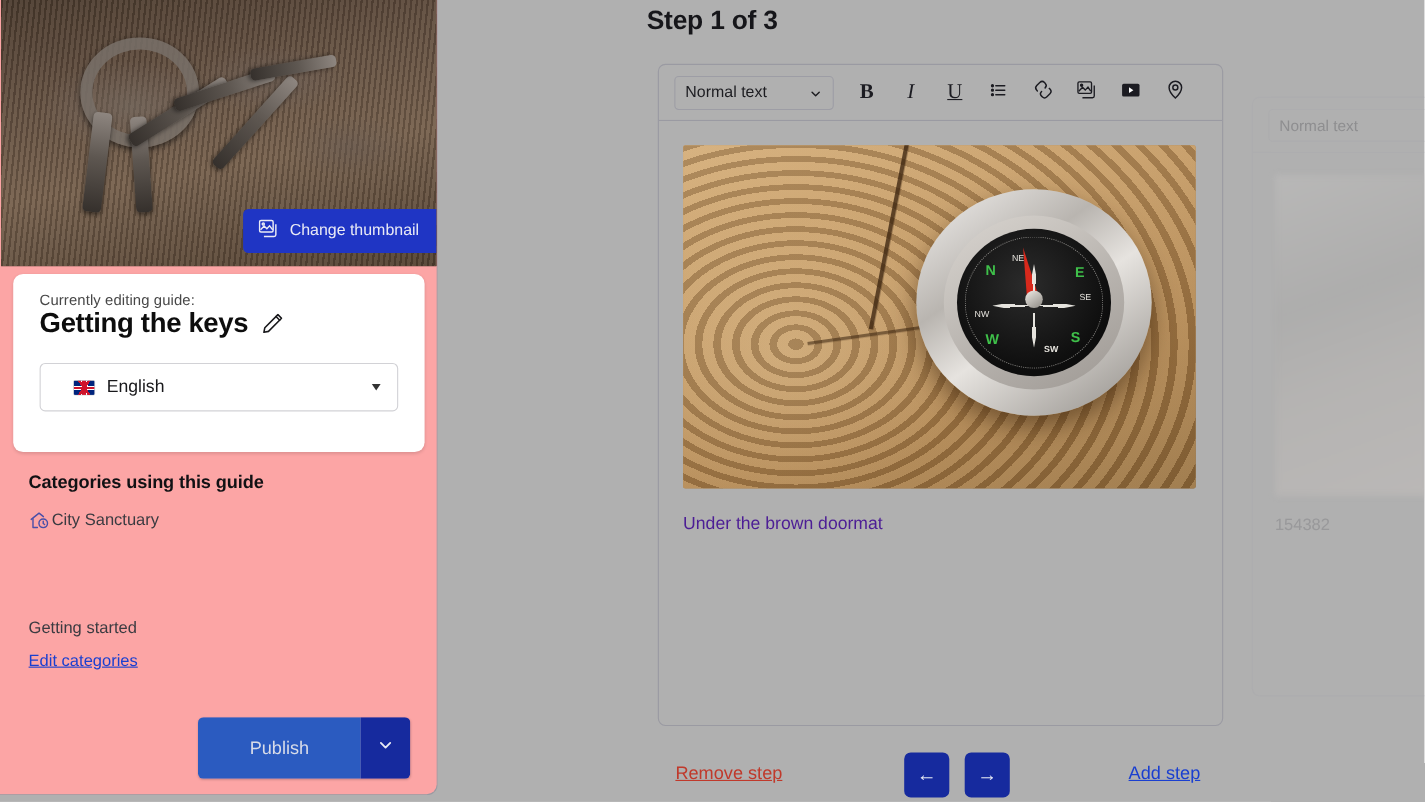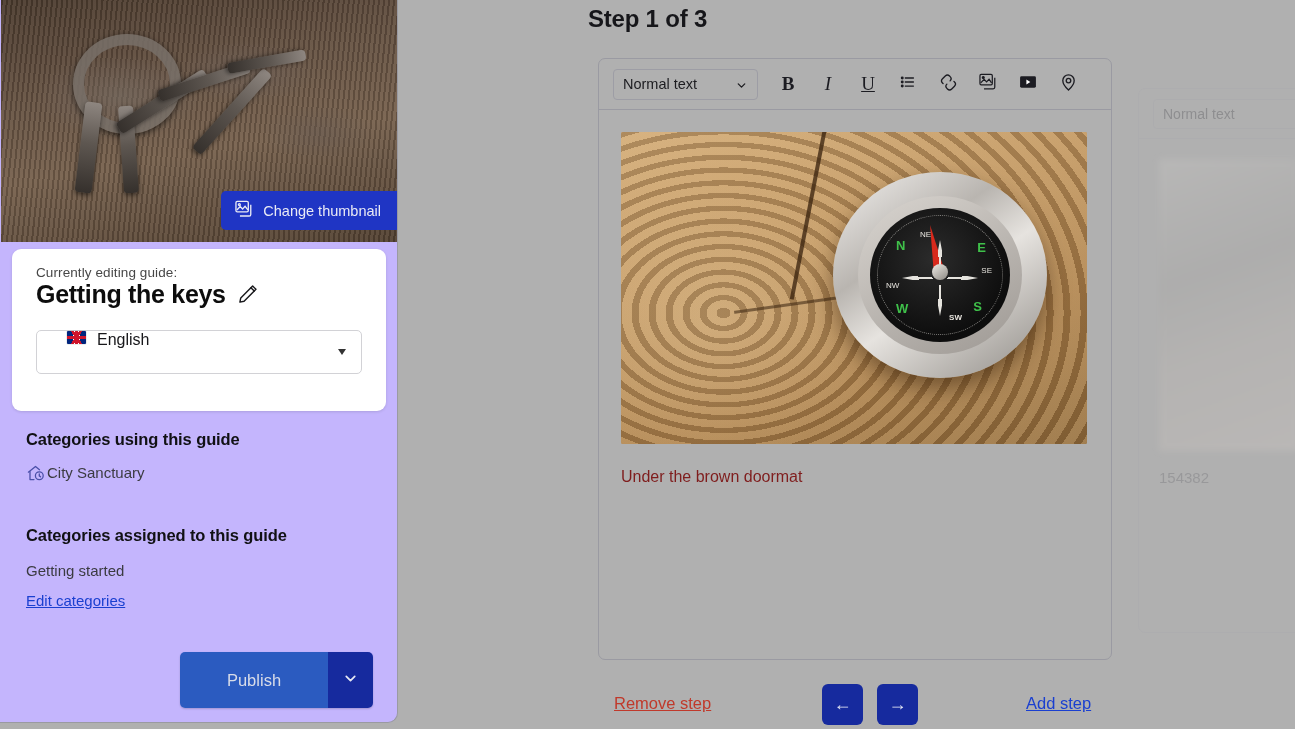--- a/index.html
+++ b/index.html
@@ -12,21 +12,21 @@
   #root {
     position: relative;
     width: 1295px; height: 729px;
     background: #b0b0b0;
   }
 
   
   #sidebar {
     position: absolute; left: 0; top: 0;
     width: 398px; height: 723px;
-    background: #c4b5fd;
+    background: #fca5a5;
     border: 1px solid #9a9aa2;
     border-left: none;
     border-top: none;
     border-radius: 0 0 10px 0;
     overflow: hidden;
   }
   #thumb {
     position: absolute; left: 1px; top: 0;
     width: 396px; height: 242px;
     overflow: hidden;
@@ -82,21 +82,21 @@
   }
   .gc-eyebrow { font-size: 13.5px; color: #474747; letter-spacing: .1px; }
   .gc-titlerow { display: flex; align-items: center; gap: 12px; }
   .gc-title { font-size: 25px; font-weight: 700; color: #0d0d0d; letter-spacing: -.3px; }
   .gc-edit { cursor: pointer; display:flex; }
   .lang-select {
     margin-top: 21px;
     height: 44px;
     border: 1px solid #d2d2d6;
     border-radius: 5px;
-    display: flex; 
+    display: flex; align-items: center;
     padding: 0 14px 0 30px;
     position: relative;
     background: #fff;
     cursor: pointer;
   }
   .flag {
     width: 19px; height: 13px; flex: none;
     border-radius: 1px;
     background:
       linear-gradient(to bottom, transparent 42%, #cf142b 42% 58%, transparent 58%),
@@ -279,21 +279,21 @@
   .compass .cd.s { right: 28px; bottom: 28px; }
   .compass .cd.w { left: 26px; bottom: 26px; }
   .compass .cs { position: absolute; color: #e7e4de; font-size: 8px; }
   .compass .cs.ne { left: 50px; top: 22px; }
   .compass .cs.se { right: 18px; top: 58px; margin-left: 48px; }
   .compass .cs.sw { right: 48px; bottom: 20px; font-weight: bold; }
   .compass .cs.nw { left: 16px; bottom: 52px; }
 
   #step-caption {
     margin-top: 24px;
-    font-size: 16px; color: #7f1d1d;
+    font-size: 16px; color: #4c1d95;
   }
 
   
   .remove-step {
     position: absolute; left: 614px; top: 694px;
     font-size: 16.5px; color: #c0392b;
     text-decoration: underline; cursor: pointer;
   }
   .add-step {
     position: absolute; left: 1026px; top: 694px;
@@ -397,21 +397,20 @@
         <svg width="19" height="19" viewBox="0 0 20 20" fill="none" stroke="#4a4fa8" stroke-width="1.35" stroke-linecap="round" stroke-linejoin="round">
           <path d="M2.5 8.6L10 2.6l4.2 3.4"></path>
           <path d="M4.2 8v8.4h4.2"></path>
           <circle cx="14" cy="12.4" r="4.1"></circle>
           <path d="M14 10.4v2.1l1.3 1"></path>
         </svg>
       </span>
       <span class="prop-label">City Sanctuary</span>
     </div>
 
-    <div class="sec-title" style="top:526px">Categories assigned to this guide</div>
     <div class="cat-item">Getting started</div>
     <div class="edit-cats">Edit categories</div>
 
     <div class="publish-wrap">
       <div class="publish-main">Publish</div>
       <div class="publish-caret">
         <span>
           <svg width="17" height="17" viewBox="0 0 20 20" fill="none" stroke="#e7e9f4" stroke-width="2" stroke-linecap="round" stroke-linejoin="round">
             <path d="M5 7.5l5 5 5-5"></path>
           </svg>

